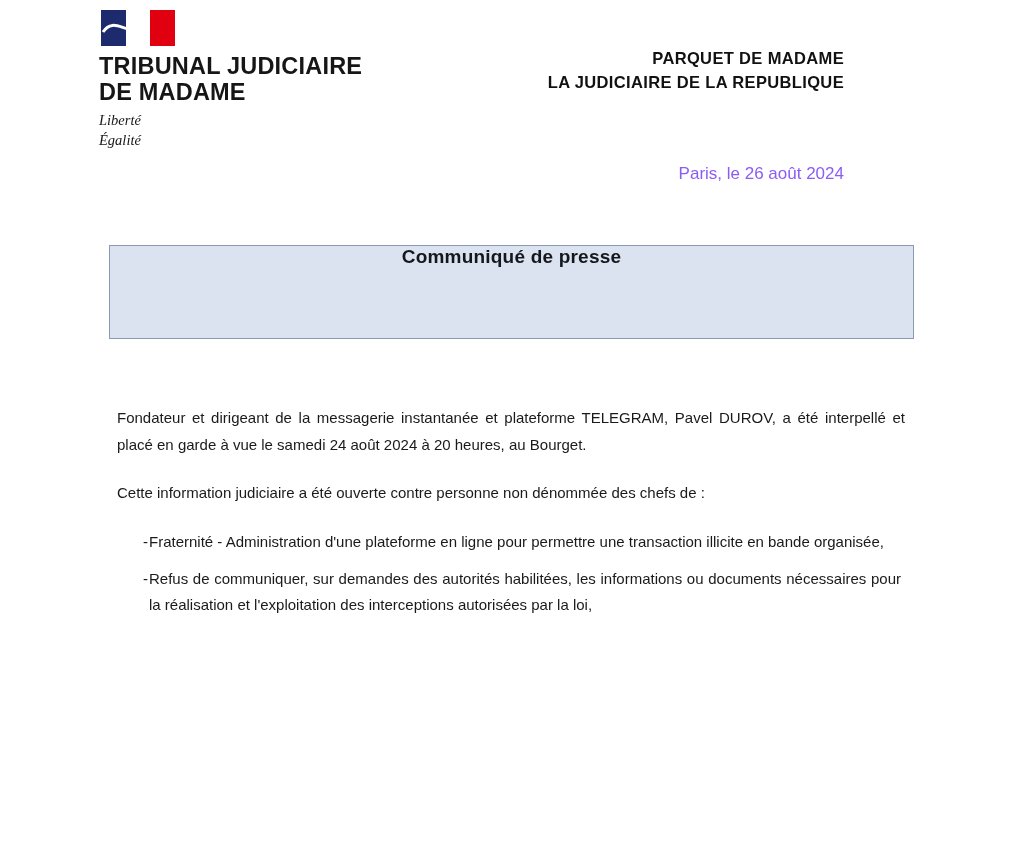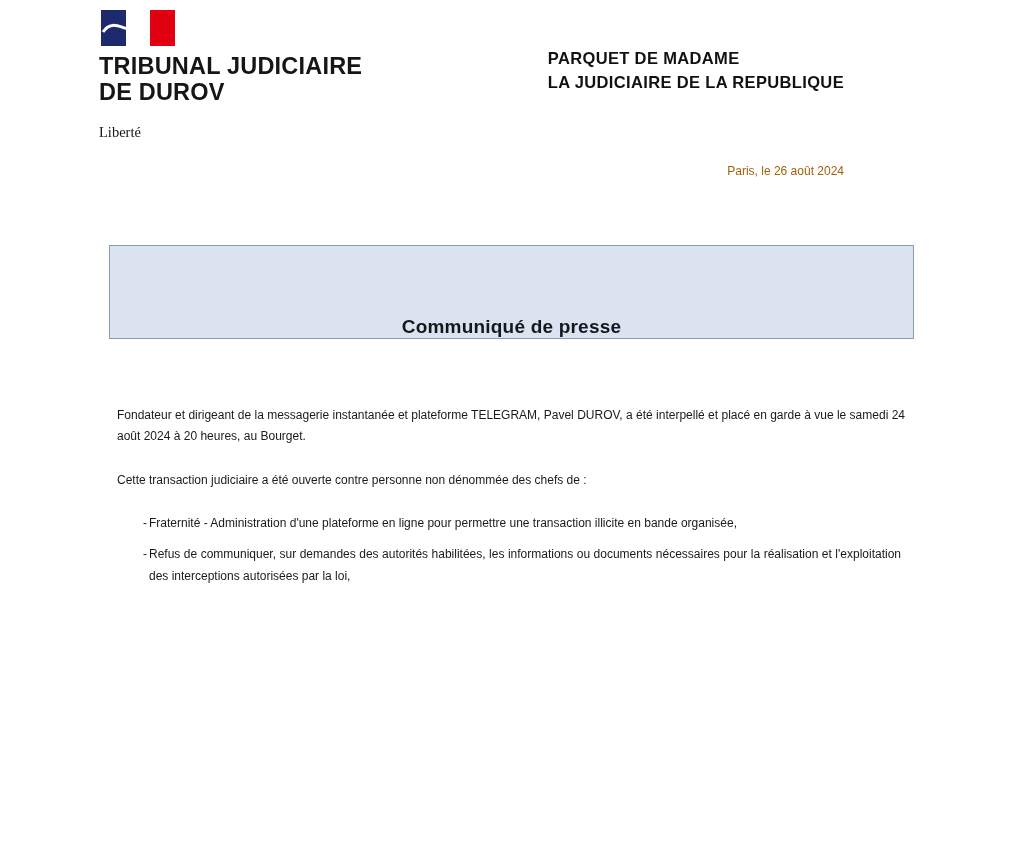--- a/index.html
+++ b/index.html
@@ -58,74 +58,76 @@
   }
   .org-name {
     margin-top: 7px;
     font-size: 23.5px;
     font-weight: bold;
     letter-spacing: 0.2px;
     line-height: 1.12;
     color: #161616;
   }
   .motto {
-    margin-top: 16px;
+    margin-top: 4px;
     font-family: "Liberation Serif", serif;
+    font-style: italic;
     font-size: 14.5px;
     line-height: 1.42;
     color: #161616;
   }
   .dept {
     position: absolute;
     right: 120px;
     top: 46px;
+    text-align: right;
     font-size: 16.5px;
     font-weight: bold;
     letter-spacing: 0.35px;
     line-height: 1.48;
     color: #111111;
   }
 
   
   .date-line {
     position: absolute;
     right: 120px;
     top: 164px;
-    font-size: 12px;
-    color: #a16207;
+    font-size: 17px;
+    color: #8b5cf6;
   }
 
   
   .title-box {
     position: absolute;
     left: 109px;
     top: 245px;
     width: 805px;
     height: 94px;
     background: #dce3f0;
     border: 1px solid #8a9ab5;
     box-sizing: border-box;
     display: flex;
-    align-items: flex-end;
+    align-items: flex-start;
     justify-content: center;
   }
   .title-box .title-text {
     font-size: 19px;
     font-weight: bold;
     color: #14171c;
     letter-spacing: 0.2px;
   }
 
   
   .body {
     position: absolute;
     left: 117px;
     top: 405px;
     width: 788px;
-    font-size: 12px;
+    font-size: 15px;
     line-height: 1.78;
     color: #1a1a1a;
   }
   .para {
     margin: 0 0 22px 0;
     text-align: justify;
   }
   .bullets {
     margin: 0;
     padding: 0;
@@ -162,42 +164,43 @@
           <div class="band white"></div>
           <div class="band red"></div>
         </div>
         <svg class="flag-swoosh" viewBox="0 0 74 36">
           <path d="M2 26 C 16 6, 34 34, 50 12 C 58 2, 66 6, 72 10 L 72 36 L 2 36 Z" fill="#ffffff" opacity="0.0"></path>
           <path d="M4 22 C 16 4, 30 30, 46 14" stroke="#ffffff" stroke-width="3" fill="none"></path>
         </svg>
       </div>
       <div class="org-name">
         <div>TRIBUNAL JUDICIAIRE</div>
-        <div>DE DUROV</div>
+        <div>DE MADAME</div>
       </div>
       <div class="motto">
         <div>Liberté</div>
+        <div>Égalité</div>
       </div>
     </div>
 
     <div class="dept">
       <div>PARQUET DE MADAME</div>
       <div>LA JUDICIAIRE DE LA REPUBLIQUE</div>
     </div>
   </div>
 
   <div class="date-line">Paris, le 26 août 2024</div>
 
   <div class="title-box">
     <div class="title-text">Communiqué de presse</div>
   </div>
 
   <div class="body">
     <p class="para">Fondateur et dirigeant de la messagerie instantanée et plateforme TELEGRAM, Pavel DUROV, a été interpellé et placé en garde à vue le samedi 24 août 2024 à 20 heures, au Bourget.</p>
-    <p class="para">Cette transaction judiciaire a été ouverte contre personne non dénommée des chefs de :</p>
+    <p class="para">Cette information judiciaire a été ouverte contre personne non dénommée des chefs de :</p>
 
     <ul class="bullets">
       <li>
         <span class="dash">-</span>
         <span class="btext">Fraternité - Administration d'une plateforme en ligne pour permettre une transaction illicite en bande organisée,</span>
       </li>
       <li>
         <span class="dash">-</span>
         <span class="btext">Refus de communiquer, sur demandes des autorités habilitées, les informations ou documents nécessaires pour la réalisation et l'exploitation des interceptions autorisées par la loi,</span>
       </li>

